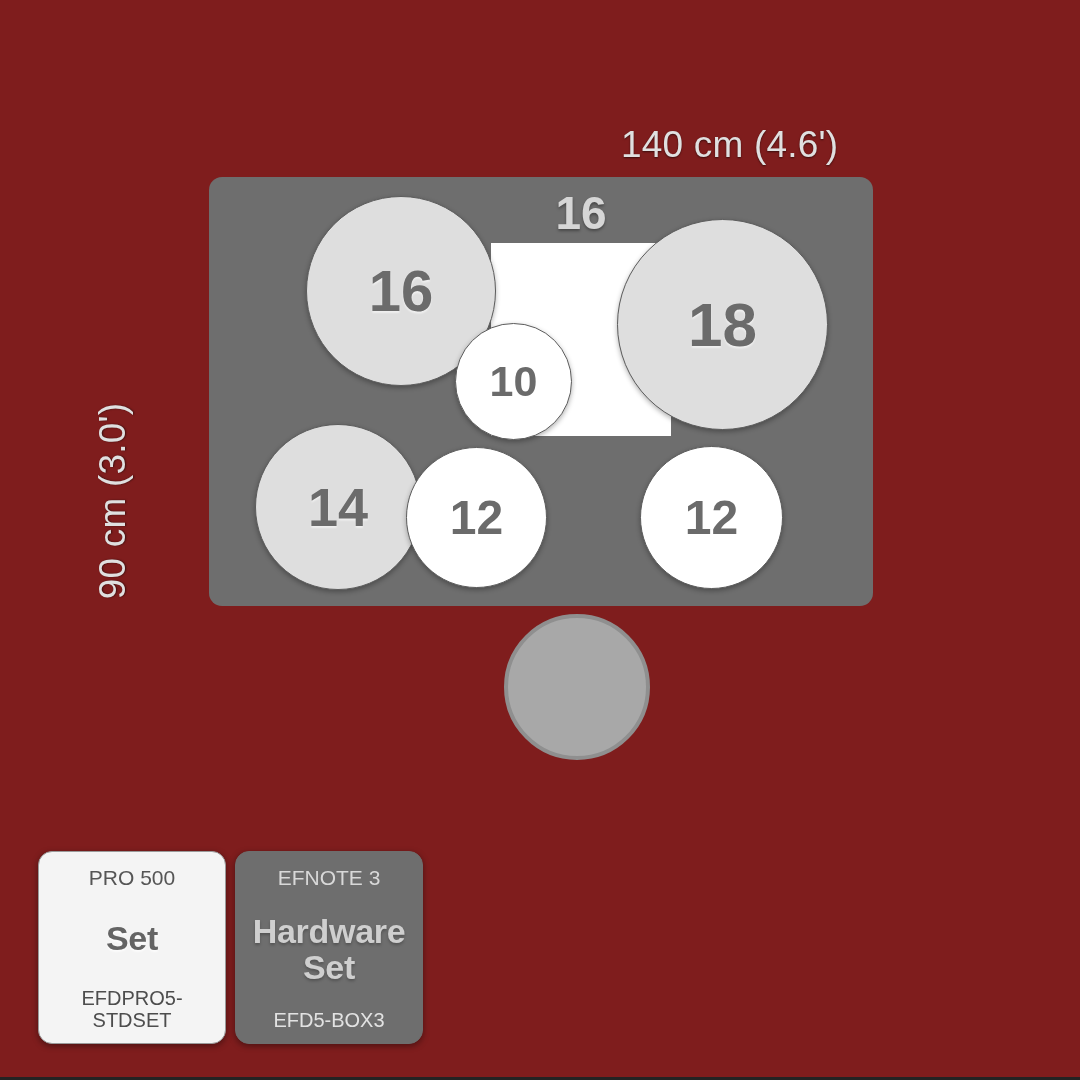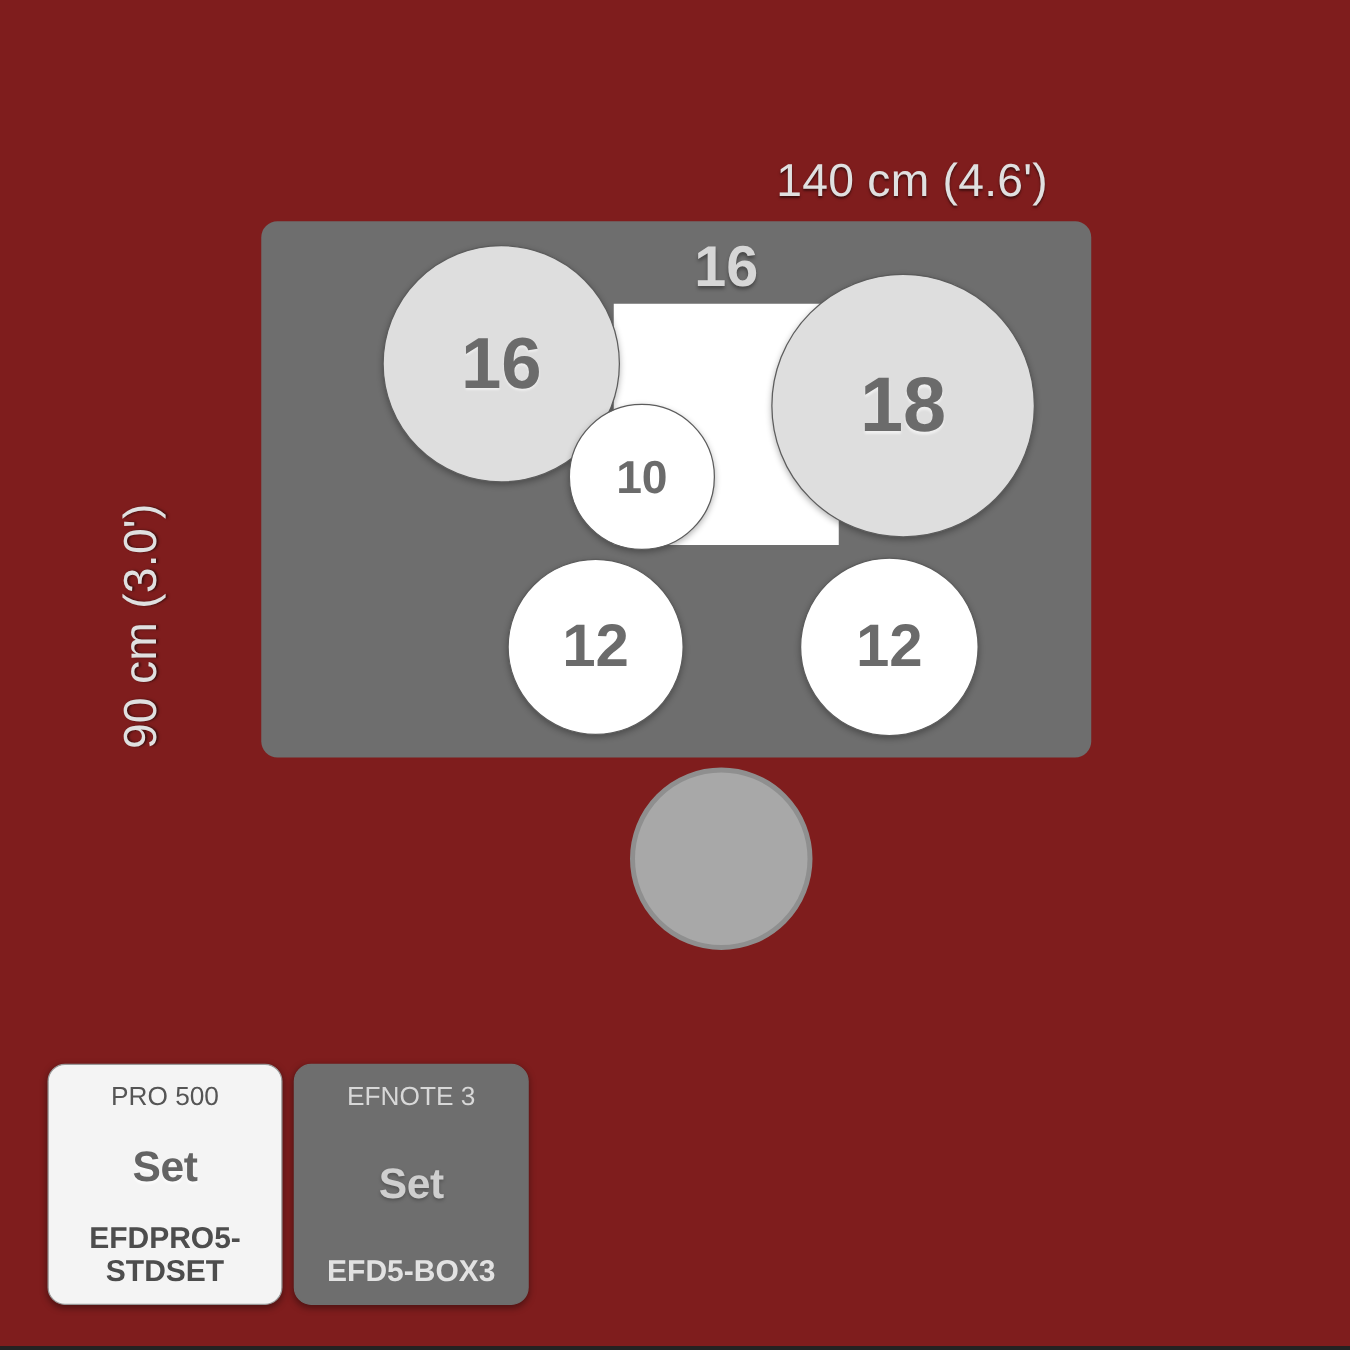--- a/index.html
+++ b/index.html
@@ -90,21 +90,21 @@
     font-weight: 700;
     line-height: 1;
     text-shadow: 0 2px 2px rgba(255,255,255,0.55);
   }
 
   #pad-0 { left: 306px; top: 196px;  width: 190px; height: 190px; }
   #pad-0 .pad-size { font-size: 58px; }
   #pad-1 { left: 617px; top: 219px;  width: 211px; height: 211px; }
   #pad-1 .pad-size { font-size: 62px; text-align: center; }
   #pad-2 { left: 455px; top: 323px;  width: 117px; height: 117px; }
-  #pad-2 .pad-size { font-size: 37px; }
+  #pad-2 .pad-size { font-size: 43px; }
   #pad-3 { left: 255px; top: 424px;  width: 166px; height: 166px; }
   #pad-3 .pad-size { font-size: 54px; }
   #pad-4 { left: 406px; top: 447px;  width: 141px; height: 141px; }
   #pad-4 .pad-size { font-size: 48px; }
   #pad-5 { left: 640px; top: 446px;  width: 143px; height: 143px; }
   #pad-5 .pad-size { font-size: 48px; }
 
   
   #throne {
     position: absolute;
@@ -152,22 +152,22 @@
     font-weight: 400;
     line-height: 1.1;
   }
   .legend-title {
     font-size: 34px;
     font-weight: 700;
     line-height: 1.06;
     letter-spacing: -0.3px;
   }
   .legend-code {
-    font-size: 24px;
-    font-weight: 700;
+    font-size: 20px;
+    font-weight: 400;
     line-height: 1.1;
   }
   .theme-light .legend-brand { color: #555555; }
   .theme-light .legend-title { color: #646464; text-shadow: 0 2px 2px rgba(255,255,255,0.7); }
   .theme-light .legend-code  { color: #4d4d4d; }
   .theme-gray  .legend-brand { color: #d8d8d8; }
   .theme-gray  .legend-title { color: #cfcfcf; text-shadow: 0 2px 3px rgba(0,0,0,0.25); }
   .theme-gray  .legend-code  { color: #e2e2e2; }
 </style>
 </head>
@@ -189,20 +189,23 @@
   </div>
 
   <div class="pad light" id="pad-1">
     <span class="pad-size">18</span>
   </div>
 
   <div class="pad white" id="pad-2">
     <span class="pad-size">10</span>
   </div>
 
+  <div class="pad light" id="pad-3">
+    <span class="pad-size">14</span>
+  </div>
 
   <div class="pad white" id="pad-4">
     <span class="pad-size">12</span>
   </div>
 
   <div class="pad white" id="pad-5">
     <span class="pad-size">12</span>
   </div>
 
   <div id="throne"></div>
@@ -213,20 +216,21 @@
       <div class="legend-brand">PRO 500</div>
       <div class="legend-title">
         <div>Set</div>
       </div>
       <div class="legend-code">EFDPRO5-STDSET</div>
     </div>
 
     <div class="legend-card theme-gray">
       <div class="legend-brand">EFNOTE 3</div>
       <div class="legend-title">
+        <div>Hardware</div>
         <div>Set</div>
       </div>
       <div class="legend-code">EFD5-BOX3</div>
     </div>
 
   </div>
 
 </div>
 
 </body></html>

